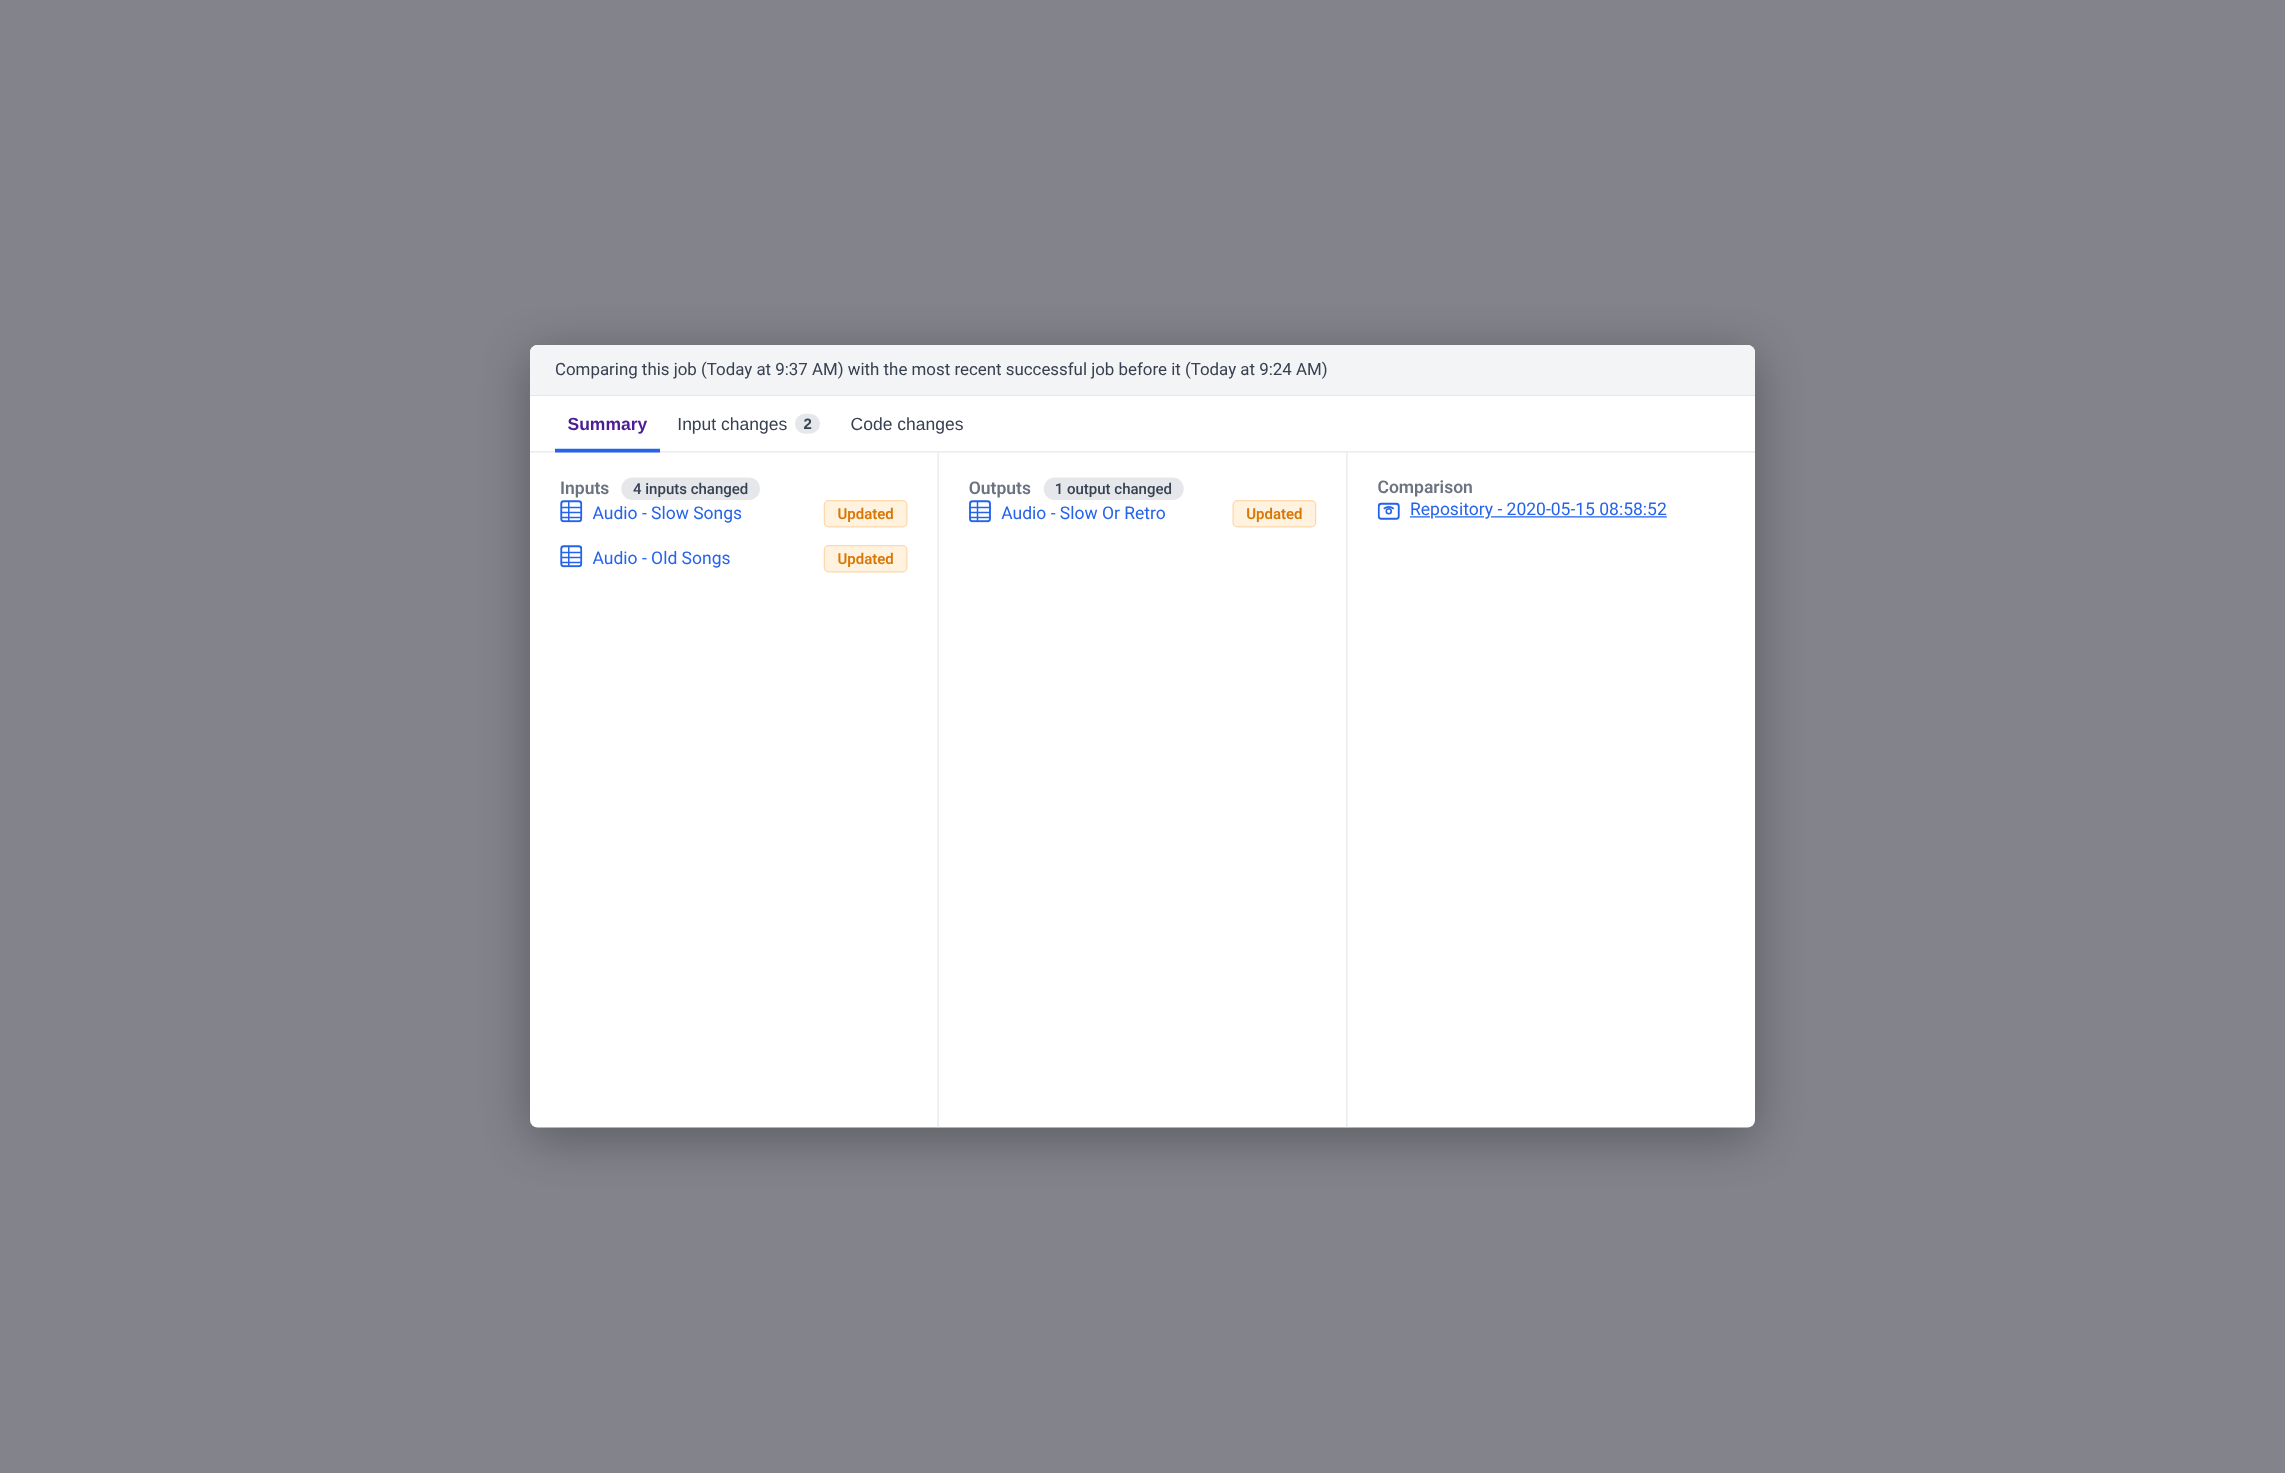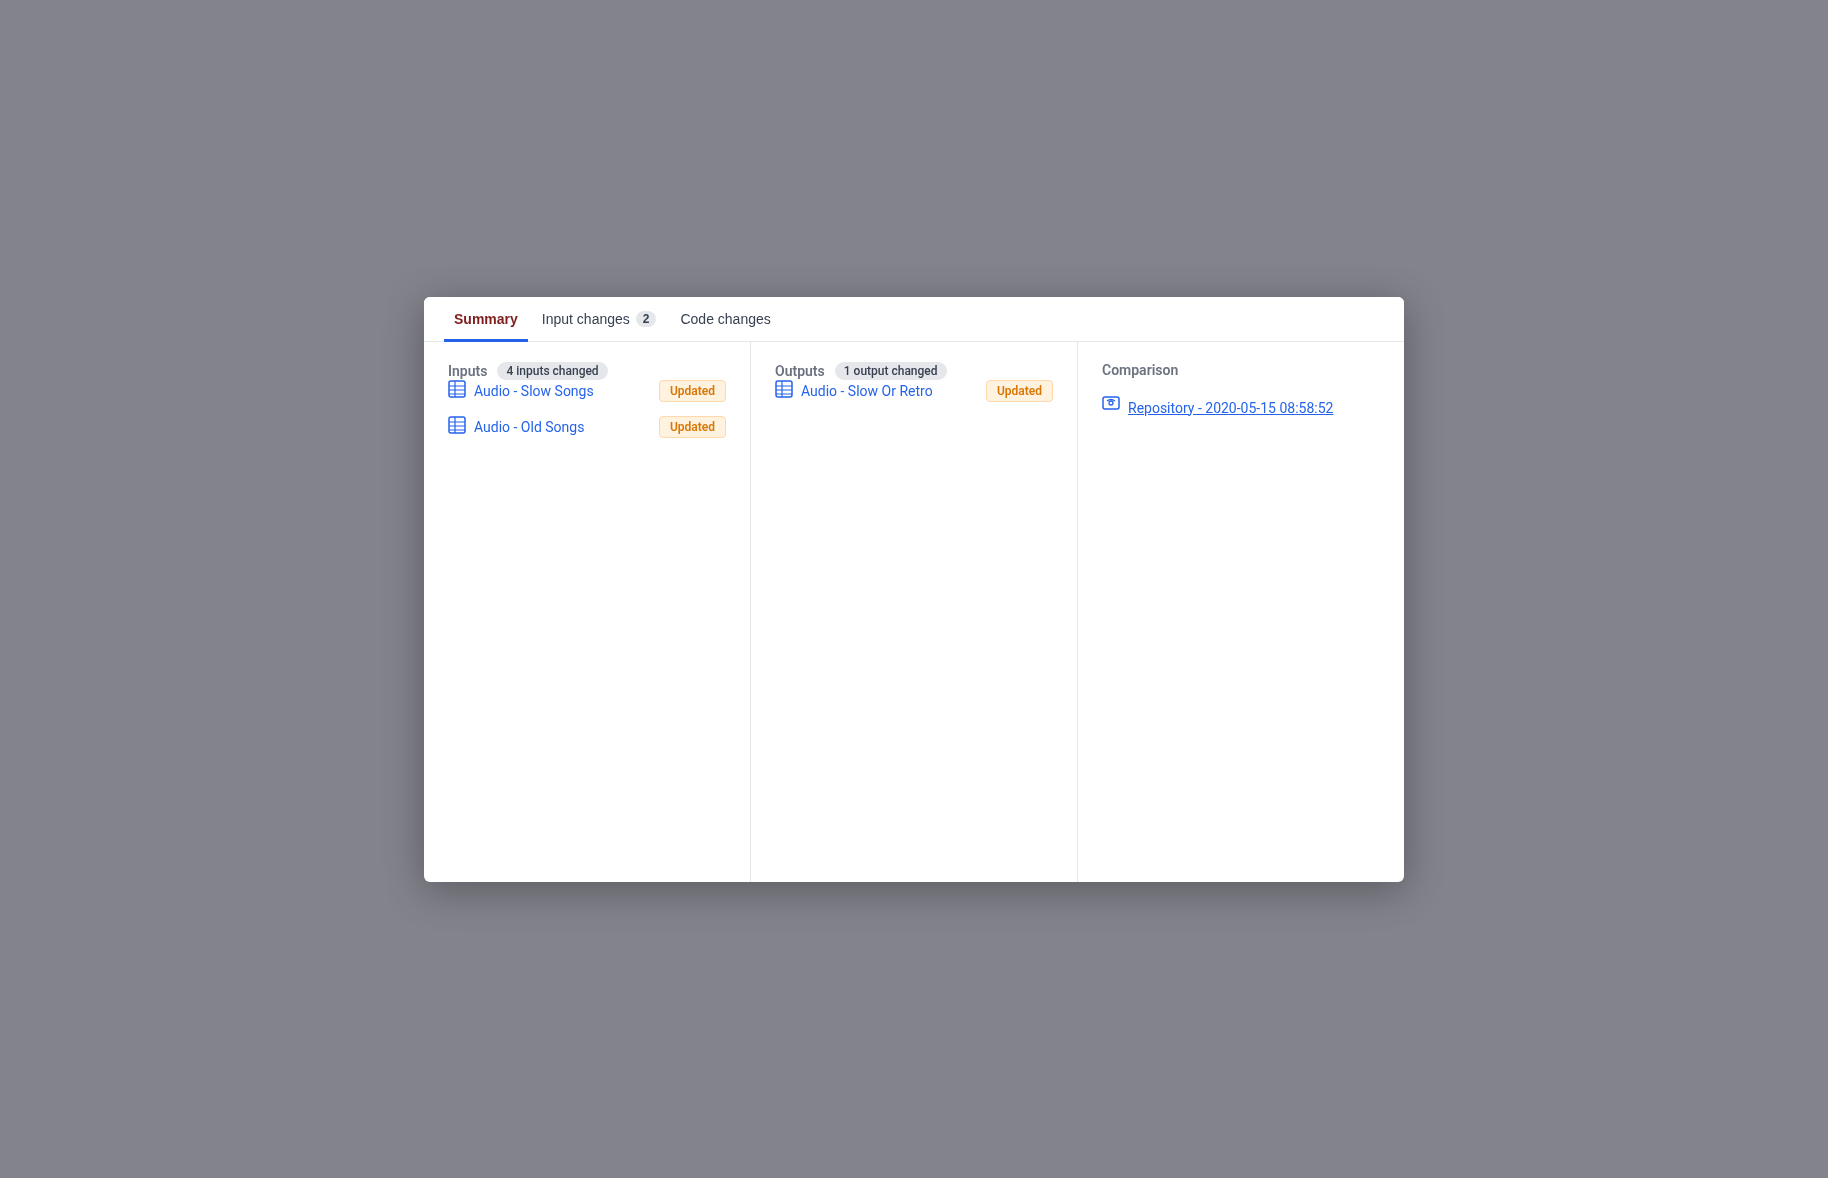--- a/index.html
+++ b/index.html
@@ -94,21 +94,21 @@
       border-top: none;
       border-left: none;
       border-right: none;
       margin-bottom: -1px;
       display: flex;
       align-items: center;
       gap: 6px;
     }
 
     .tab.active {
-      color: #7f1d1d;
+      color: #4c1d95;
       border-bottom: 3px solid #2563eb;
       font-weight: 600;
     }
 
     .tab-badge {
       background: #e5e7eb;
       color: #374151;
       border-radius: 10px;
       font-size: 12px;
       padding: 1px 7px;
@@ -186,23 +186,23 @@
       color: #d97706;
       border: 1px solid #fed7aa;
       border-radius: 4px;
       font-size: 12px;
       font-weight: 600;
       padding: 3px 10px;
     }
 
     .repo-item {
       display: flex;
-      align-items: flex-end;
+      align-items: flex-start;
       gap: 8px;
-      margin-top: 16px;
+      margin-top: 2px;
     }
 
     .repo-icon {
       font-size: 16px;
       color: #2563eb;
     }
 
     .repo-name {
       color: #2563eb;
       font-size: 14px;
@@ -223,20 +223,23 @@
   </style>
 </head>
 <body>
 
 <div class="bg-page"></div>
 
 <div class="modal-backdrop">
   <div class="modal">
 
 
+    <div class="modal-subtitle">
+      <span>Comparing this job (Today at 9:37 AM) with the most recent successful job before it (Today at 9:24 AM)</span>
+    </div>
 
     <div class="tabs-row">
       <button class="tab active">
         <span>Summary</span>
       </button>
       <button class="tab">
         <span>Input changes</span>
         <span class="tab-badge">2</span>
       </button>
       <button class="tab">

